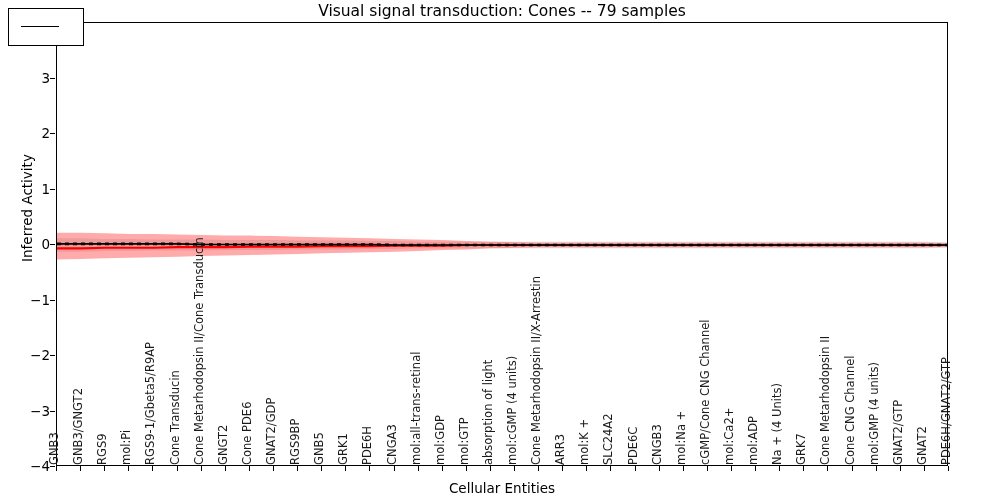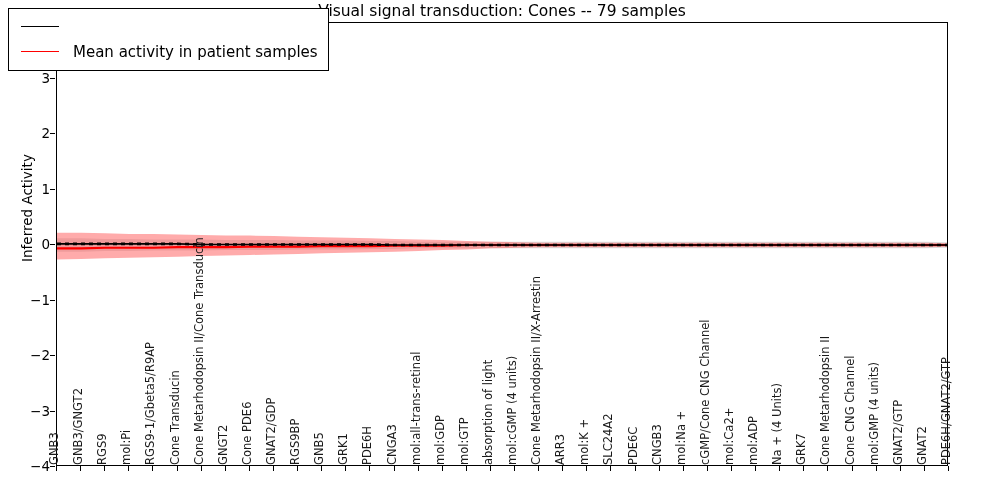--- a/index.html
+++ b/index.html
@@ -351,24 +351,21 @@
         <div class="xtick-label" style="left: 0px; bottom: 0px; transform: rotate(-90deg) translateY(4px);">GNAT2/GTP</div>
       </div>
       <div class="xlabel-wrap" style="left: 867.892px;">
         <div class="xtick-label" style="left: 0px; bottom: 0px; transform: rotate(-90deg) translateY(4px);">GNAT2</div>
       </div>
       <div class="xlabel-wrap" style="left: 892px;">
         <div class="xtick-label" style="left: 0px; bottom: 0px; transform: rotate(-90deg) translateY(4px);">PDE6H/GNAT2/GTP</div>
       </div>
     </div>
 
+  <div id="x-axis-label">Cellular Entities</div>
 
   <div id="legend">
     <div class="legend-row">
       <span class="legend-swatch" style="border-top:1.6px solid #000000;"></span>
     </div>
-    <div class="legend-row">
-      <span class="legend-swatch" style="border-top:1.6px solid #ff0000;"></span>
-      <span class="legend-text">Mean activity in patient samples</span>
-    </div>
   </div>
 
 </div>
 
 </body></html>

